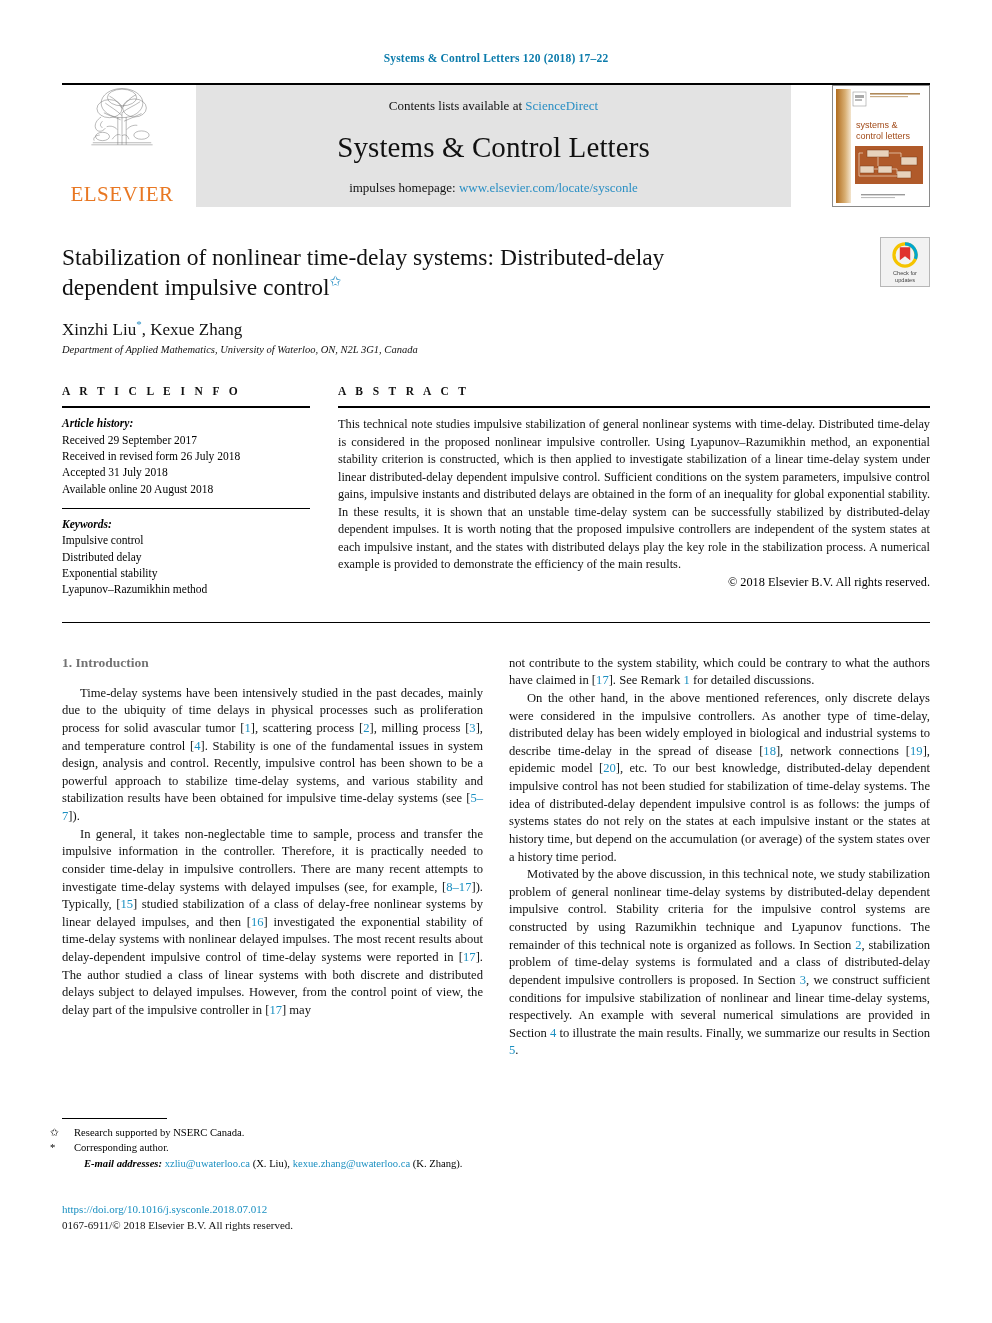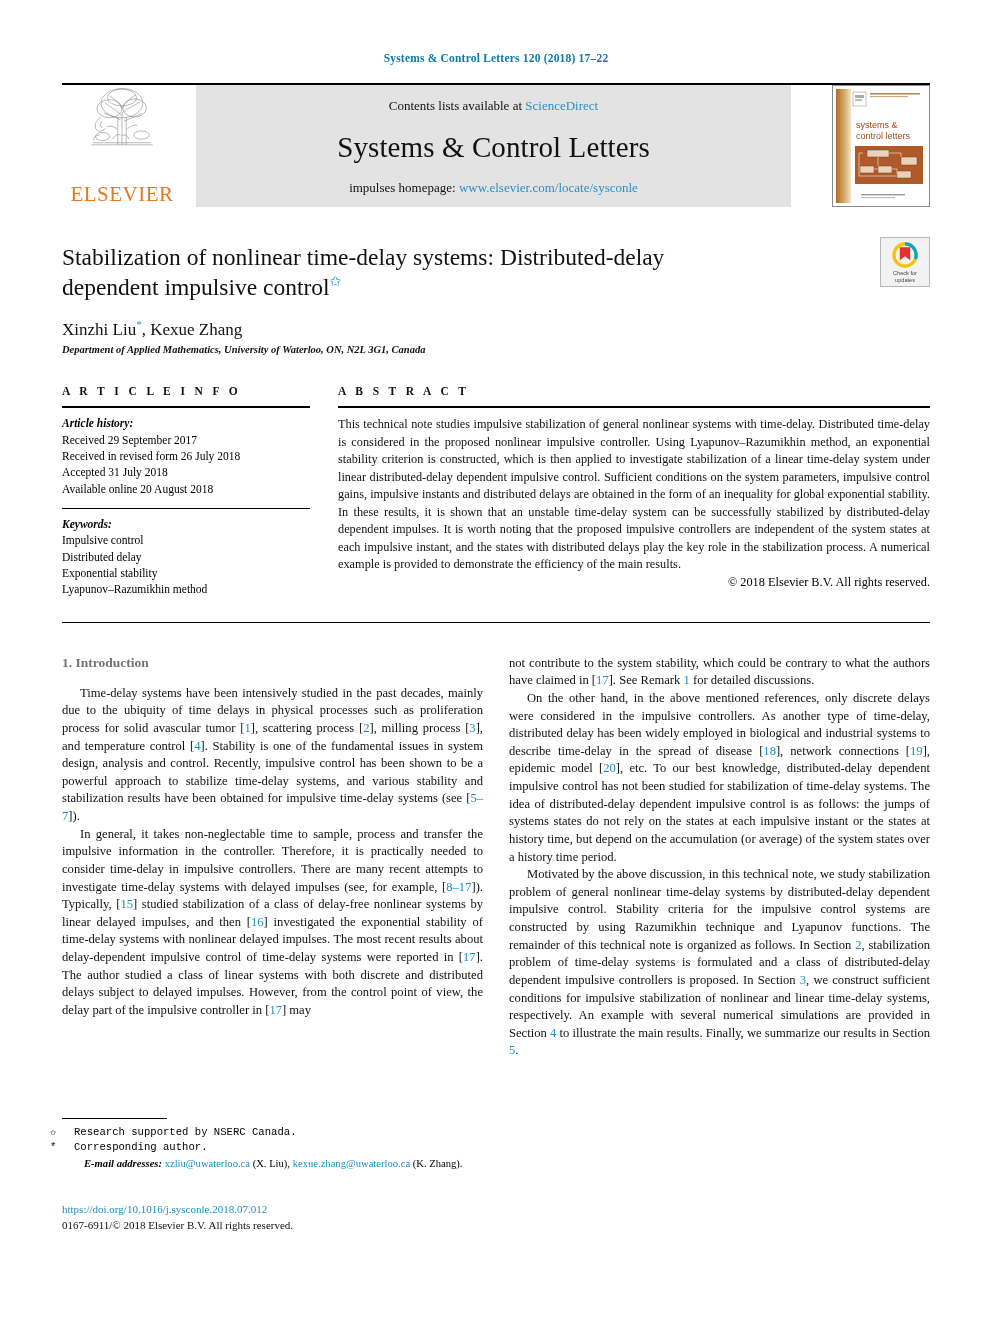--- a/index.html
+++ b/index.html
@@ -124,21 +124,21 @@
     color: #111;
   }
   .authors .corr {
     color: #2a8fc4;
     font-size: 11px;
     vertical-align: super;
   }
   .affiliation {
     margin-top: 5px;
     font-style: italic;
-    font-weight: bold;
+    font-weight: normal;
     font-size: 10.5px;
     color: #111;
   }
   .crossmark {
     position: absolute;
     right: 0;
     top: -6px;
     width: 50px;
     height: 50px;
     border: 1px solid #b7b7b7;
@@ -232,21 +232,21 @@
     top: 1118px;
     width: 421px;
     font-size: 10.6px;
     line-height: 1.45;
   }
   .fn-rule {
     border-top: 1px solid #000;
     width: 105px;
     margin-bottom: 6px;
   }
-  .fn-line { padding-left: 12px; text-indent: -12px; font-family: Liberation Mono, monospace; }
+  .fn-line { padding-left: 12px; text-indent: -12px; }
   .fn-line .mark { display: inline-block; width: 12px; }
   .fn-email { padding-left: 22px; text-indent: -0px; }
   .fn-email .ital { font-style: italic; font-weight: bold; }
   .fn-email a, .lnk { color: #1a8fc1; text-decoration: none; font-family: Liberation Serif, serif; }
 
   .pubfoot {
     position: absolute;
     left: 62px;
     top: 1202px;
     width: 430px;

